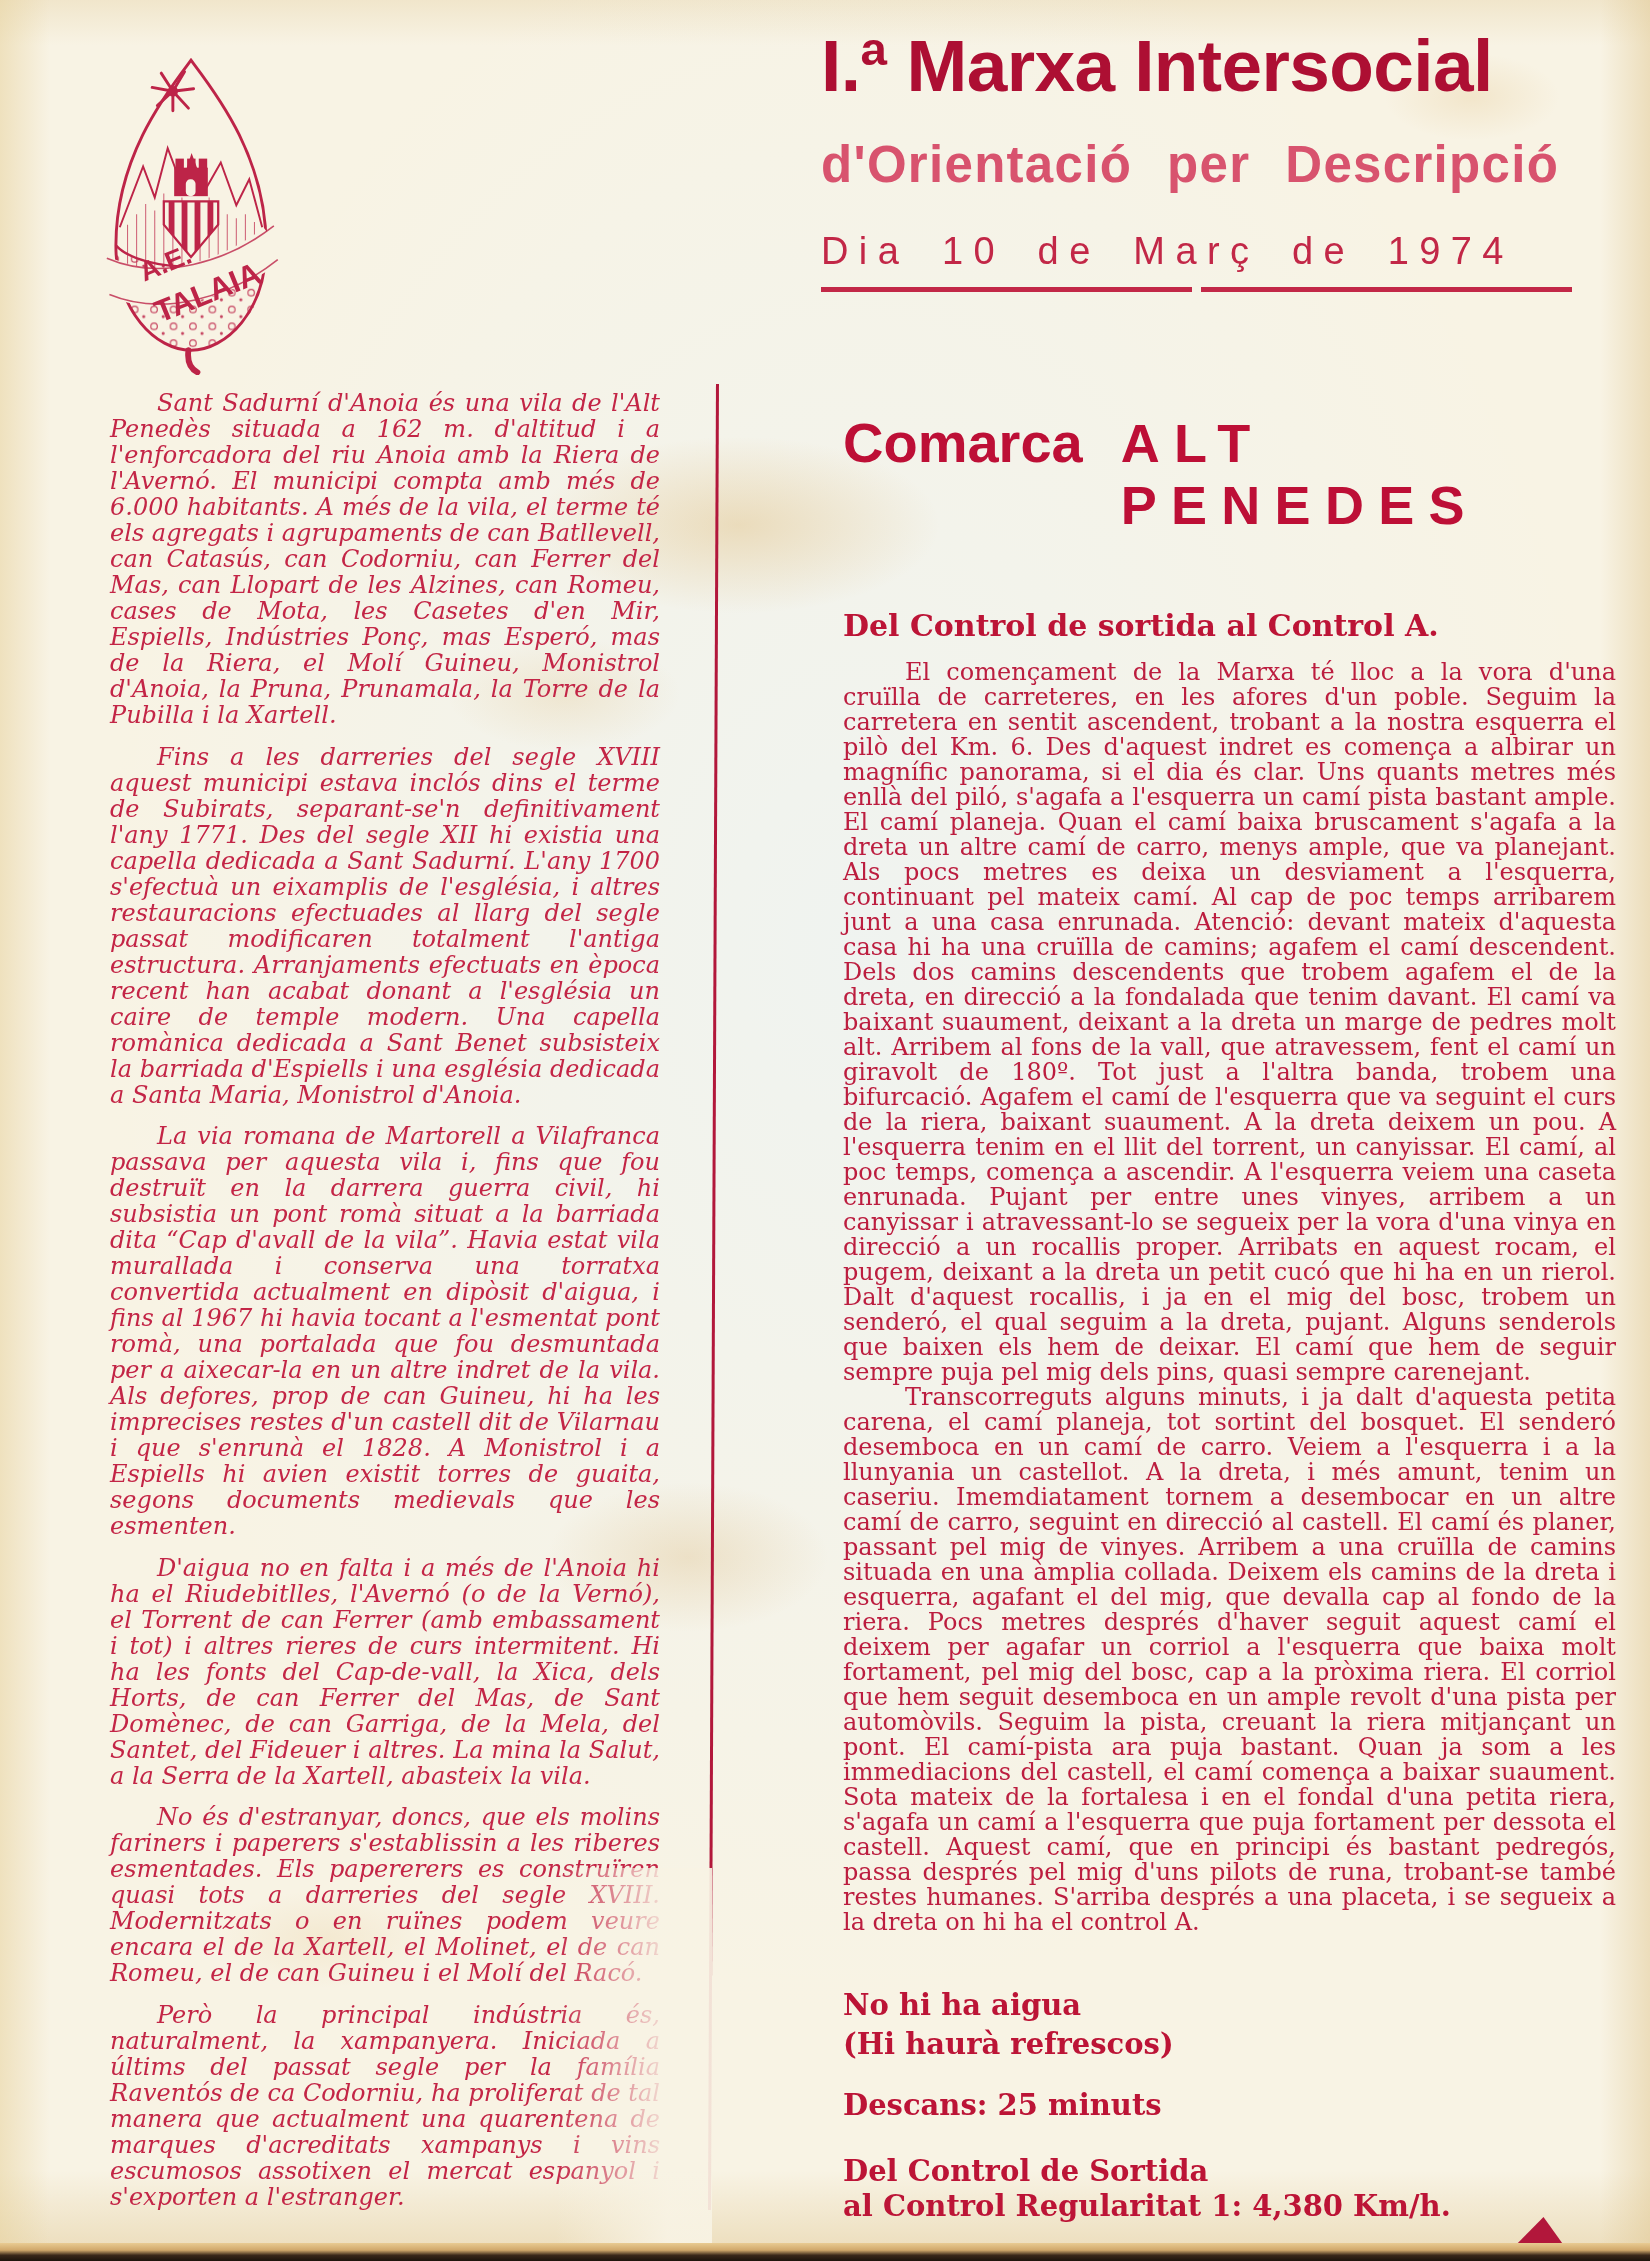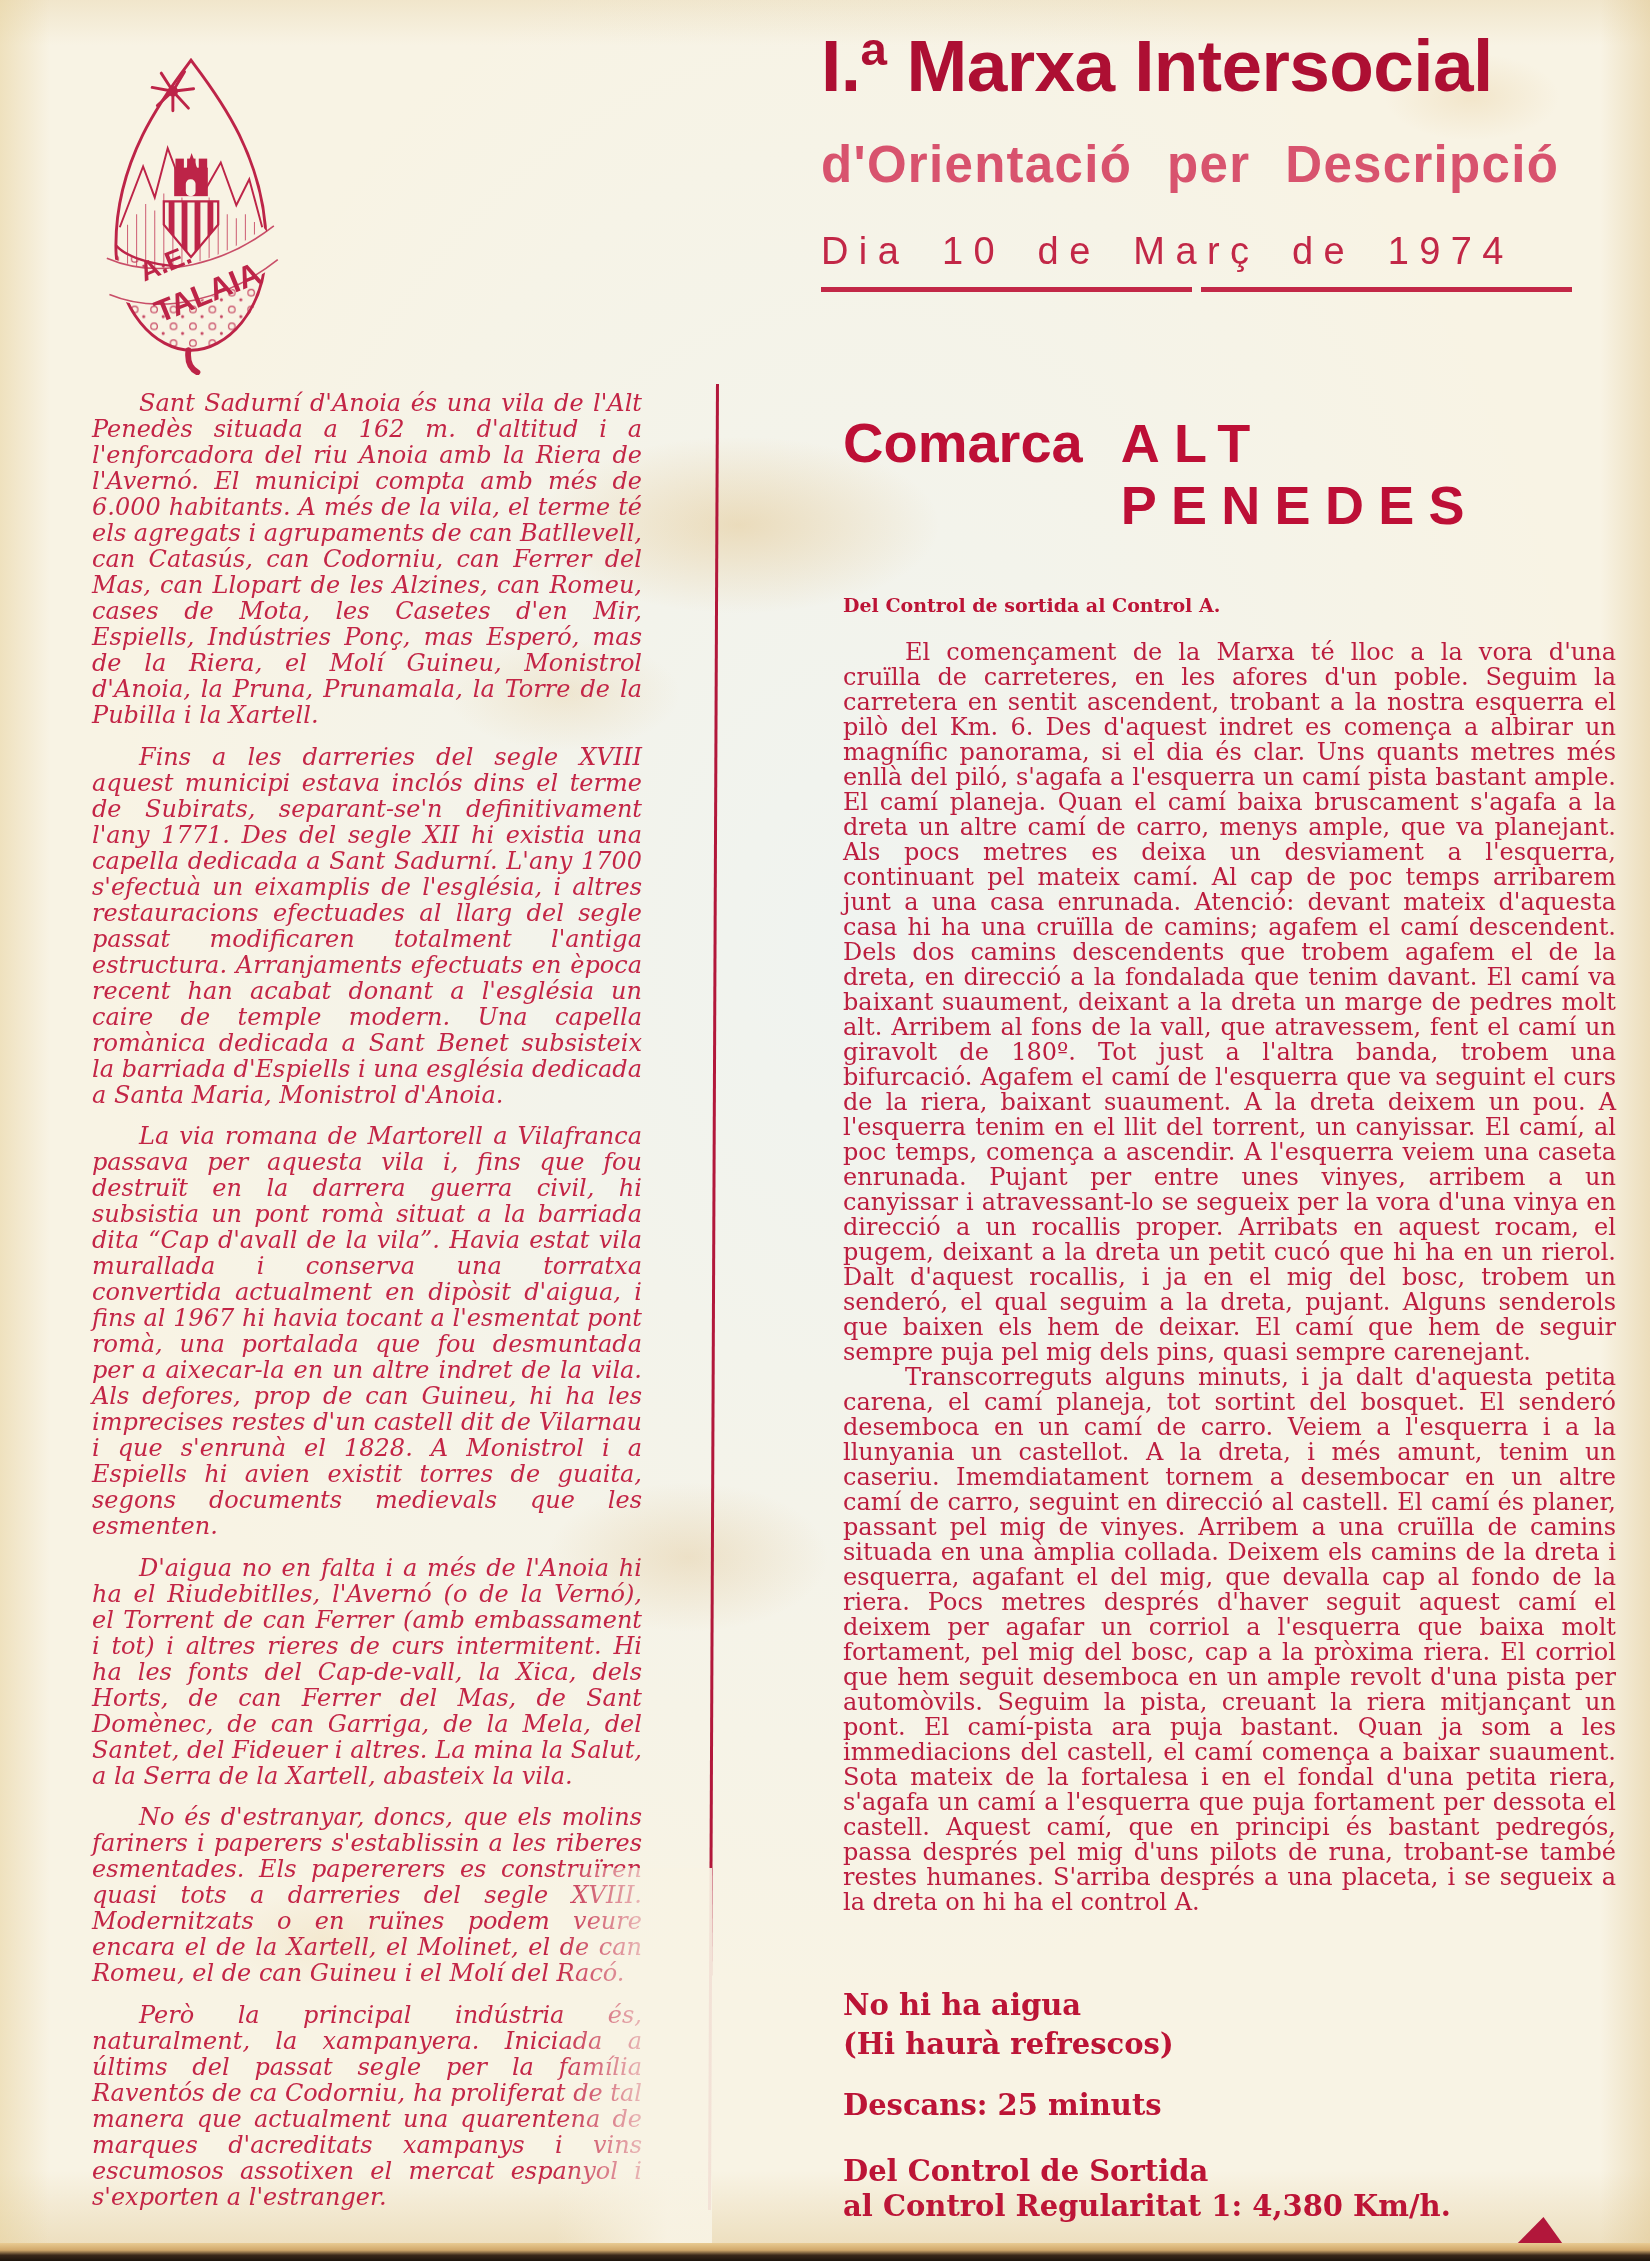--- a/index.html
+++ b/index.html
@@ -32,29 +32,29 @@
   
   #title-block{left:821px;top:27px;width:798px;font-family:"Liberation Sans",sans-serif;}
   #page-title{margin:0;font-size:73px;line-height:77px;letter-spacing:-0.6px;color:#ad0f33;font-weight:bold;}
   #page-subtitle{margin:34px 0 0 0;font-size:51px;line-height:54px;color:#d8536e;font-weight:bold;word-spacing:19.5px;letter-spacing:1.3px;}
   #date-wrap{margin-top:38px;}
   #event-date{font-size:38px;color:#c22747;font-weight:normal;letter-spacing:10.4px;word-spacing:11.7px;}
   #date-underline{display:flex;gap:9px;margin-top:14.3px;width:751px;}
   #date-underline div{height:4.5px;background:#c22747;flex:1;}
 
   
-  #col-left{left:92px;top:390px;width:550px;color:#c32546;}
+  #col-left{left:110px;top:390px;width:550px;color:#c32546;}
   #col-left p{margin:0 0 15.6px 0;font-style:italic;font-size:24px;line-height:26px;text-align:justify;text-indent:47px;}
   #divider-v{left:712px;top:384px;width:2.6px;height:1826px;background:#b2173b;transform:rotate(.25deg);}
 
   #col-right{left:843px;top:410px;width:773px;color:#bc1d3f;}
   #comarca{display:flex;align-items:baseline;font-family:"Liberation Sans",sans-serif;font-weight:bold;color:#bd0f36;}
   #comarca .word{font-size:56px;margin-right:38px;}
   #comarca .region{font-size:54px;letter-spacing:14.3px;}
-  #route-subheading{margin:54px 0 0 0;font-size:19px;line-height:31px;font-weight:bold;color:#bc1436;}
+  #route-subheading{margin:74px 0 0 0;font-size:30px;line-height:31px;font-weight:bold;color:#bc1436;}
   #col-right .body p{margin:0;font-size:24px;line-height:25px;text-align:justify;text-indent:62px;}
   #col-right .body p:first-child{margin-top:19px;}
 
   
   #notes{left:843px;top:1986px;width:773px;color:#bc1436;font-weight:bold;font-size:29px;line-height:39px;}
   #notes .descans{margin-top:22px;}
   #notes .pace1{margin-top:28.5px;line-height:35px;}
   #notes .pace2{margin-top:31px;}
 
   

